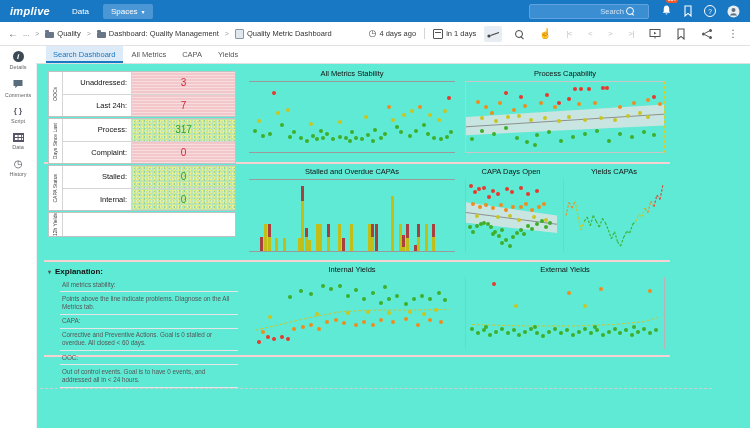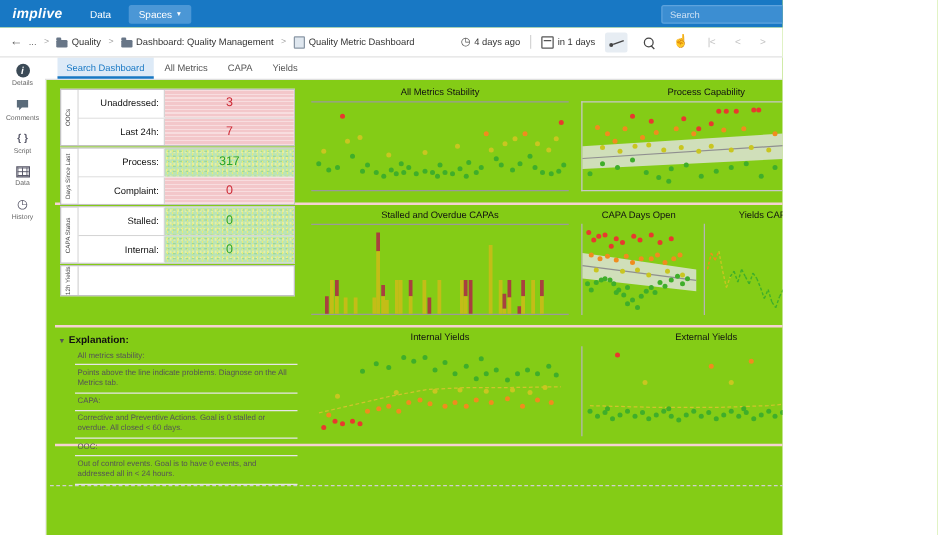--- a/index.html
+++ b/index.html
@@ -1,29 +1,29 @@
 <!DOCTYPE html>
 <html><head>
 <meta charset="utf-8">
 <style>
   html,body{margin:0;padding:0;background:#fff;}
-  #app{position:relative;width:626px;height:428px;overflow:hidden;background:#84cc16;
+  #app{position:relative;width:750px;height:428px;overflow:hidden;background:#5eead4;
        font-family:"Liberation Sans",sans-serif;-webkit-font-smoothing:antialiased;}
   
   .topbar{position:absolute;left:0;top:0;width:750px;height:22px;background:#1878c4;
           display:flex;align-items:center;color:#fff;z-index:5;}
   .logo{font-style:italic;font-weight:bold;font-size:11px;margin-left:10px;letter-spacing:.3px;}
   .topnav-item{font-size:8px;margin-left:22px;cursor:pointer;}
   .topnav-btn{font-size:8px;background:#4b97d6;border-radius:2px;padding:3px 8px;margin-left:14px;
               display:flex;gap:4px;align-items:center;cursor:pointer;}
   .caret{font-size:6px;}
   .searchbox{margin-left:auto;width:110px;height:13px;background:#3c8ed2;border:1px solid #5ea3dd;
              border-radius:2px;display:flex;align-items:center;padding:0 4px;}
   .searchbox input{background:transparent;border:none;outline:none;color:#fff;font-size:7.5px;width:88px;
-                   font-family:"Liberation Sans",sans-serif;}
+                   font-family:"Liberation Sans",sans-serif;text-align:right;}
   .searchbox input::placeholder{color:#cfe2f4;}
   .mag{position:relative;width:6px;height:6px;border:1.2px solid #fff;border-radius:50%;}
   .mag::after{content:"";position:absolute;left:5px;top:5px;width:3px;height:1.2px;background:#fff;transform:rotate(45deg);transform-origin:0 0;}
   .top-icons{display:flex;align-items:center;gap:11px;margin:0 10px 0 12px;}
   .bellwrap{position:relative;}
   .badge{position:absolute;top:-6px;left:5px;background:#f05a28;color:#fff;font-size:5px;font-weight:bold;
          padding:1px 2px;border-radius:3px;line-height:1;}
   .qcirc{width:10px;height:10px;border:1px solid #fff;border-radius:50%;font-size:6.5px;display:flex;
          align-items:center;justify-content:center;}
   

